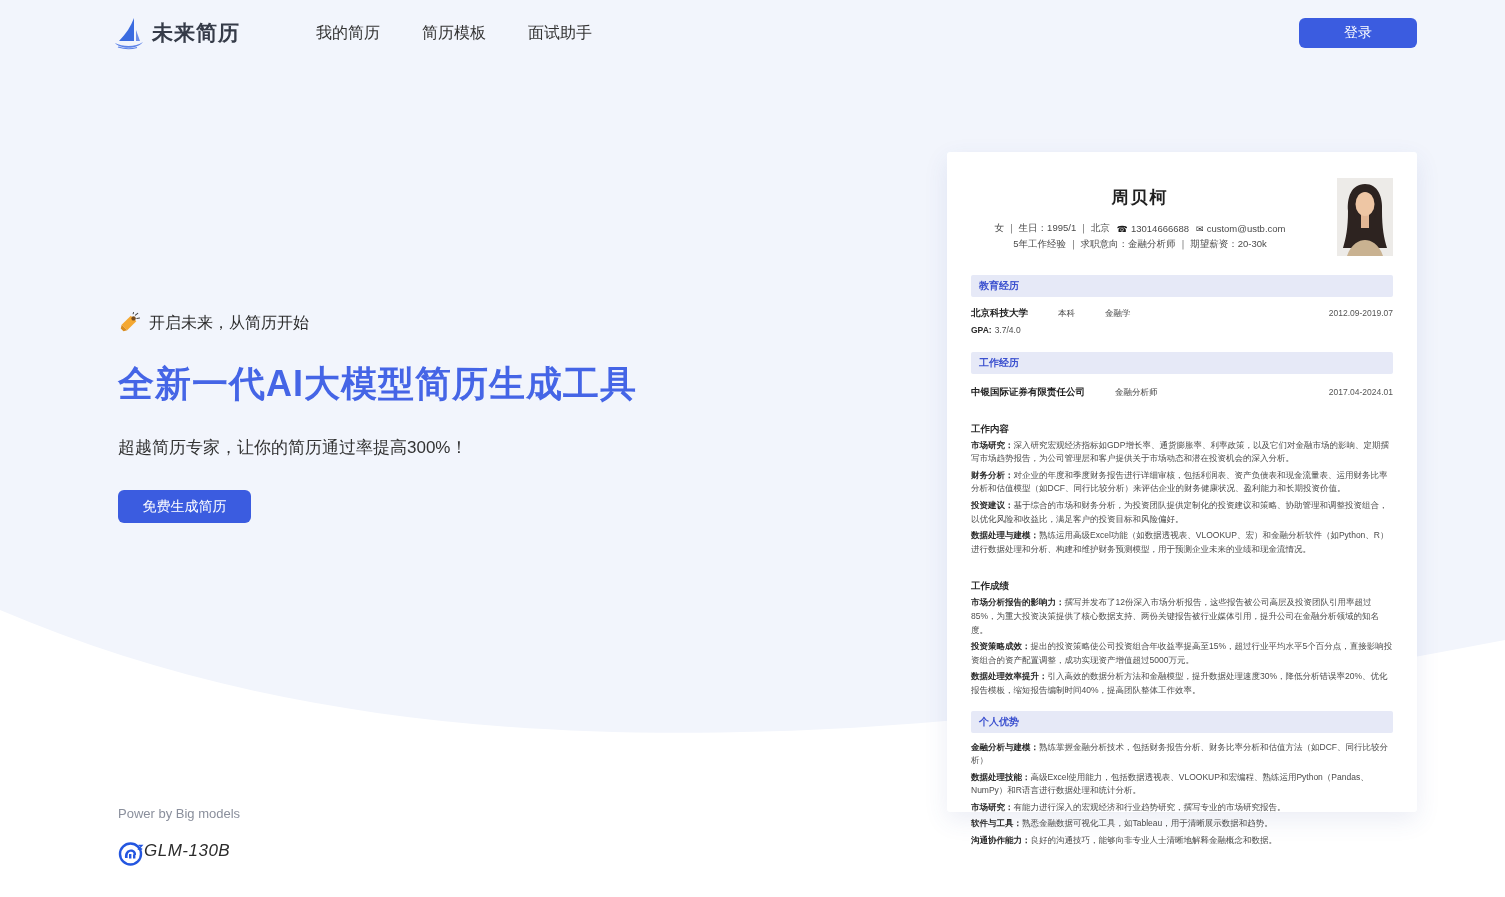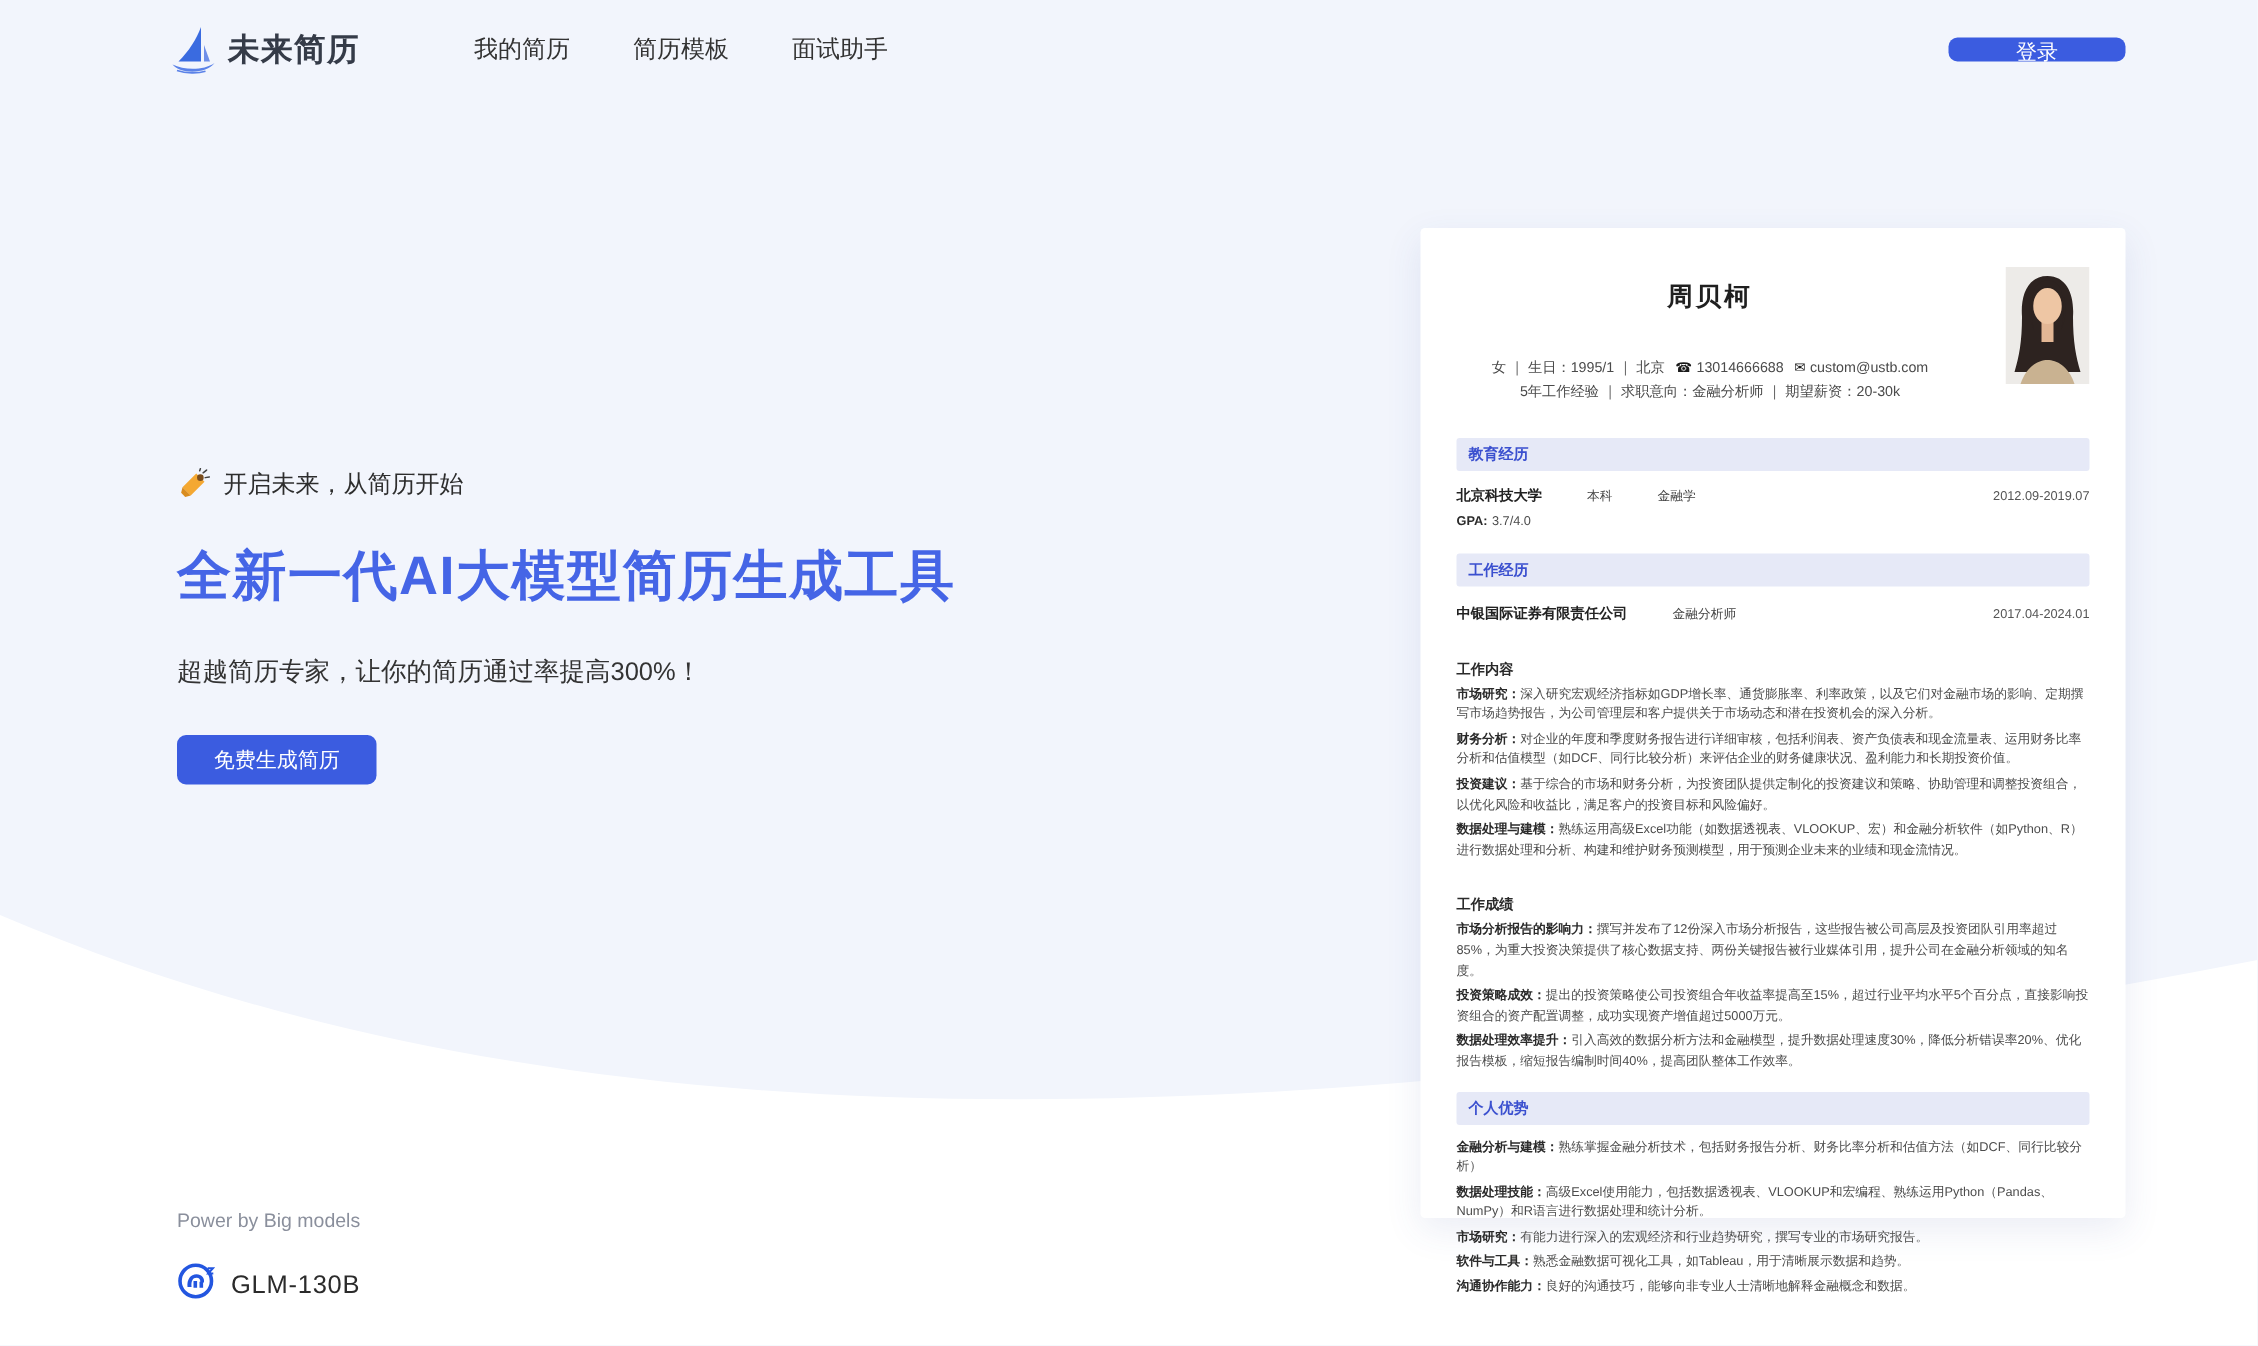--- a/index.html
+++ b/index.html
@@ -7,59 +7,59 @@
         font-family:"Liberation Sans","DejaVu Sans",sans-serif;}
   .curve{position:absolute;left:0;top:540px;z-index:0;}
 
   
   .nav{position:absolute;top:0;left:0;right:0;height:66px;display:flex;align-items:center;
        padding:0 88px 0 112px;box-sizing:border-box;z-index:3;}
   .brand{display:flex;align-items:center;gap:6px;cursor:pointer;}
   .brand-name{font-size:21px;font-weight:bold;color:#353b48;letter-spacing:1px;}
   .nav-items{display:flex;gap:42px;margin-left:76px;}
   .nav-item{font-size:16px;color:#333;cursor:pointer;text-decoration:none;}
-  .login-btn{margin-left:auto;width:118px;height:16px;background:#3b5ce0;color:#fff;
+  .login-btn{margin-left:auto;width:118px;height:30px;background:#3b5ce0;color:#fff;
              font-size:14px;border:none;border-radius:6px;cursor:pointer;}
 
   
   .hero{position:absolute;left:118px;top:312px;z-index:2;}
   .eyebrow{display:flex;align-items:flex-end;gap:9px;font-size:16px;color:#2d2d2d;}
   .hero-title{margin:26px 0 0;font-size:36px;font-weight:bold;color:#4565e6;letter-spacing:1px;}
   .hero-sub{margin:27px 0 0;font-size:17px;color:#333;}
   .cta{margin-top:31px;width:133px;height:33px;background:#3b5ce0;color:#fff;font-size:14px;
        border:none;border-radius:6px;cursor:pointer;}
 
   
   .resume-card{position:absolute;left:947px;top:152px;width:470px;height:660px;background:#fff;
                border-radius:3px;box-shadow:0 8px 24px rgba(60,80,160,.10);
                box-sizing:border-box;padding:34px 24px 0;z-index:2;}
   .r-header{position:relative;}
   .r-photo{position:absolute;right:0;top:-8px;width:56px;height:78px;}
   .r-head-text{margin-right:84px;text-align:center;}
   .r-name{font-size:17px;font-weight:bold;color:#1f1f1f;letter-spacing:2px;}
-  .meta{margin-top:30px;font-size:9.5px;color:#4a4a4a;display:flex;justify-content:center;
+  .meta{margin-top:13px;font-size:9.5px;color:#4a4a4a;display:flex;justify-content:center;
         align-items:center;white-space:nowrap;}
   .meta2{margin-top:3px;}
   .mi{font-size:9px;color:#1a1a1a;margin:0 3px 0 7px;}
   .sec-bar{margin-top:24px;background:#e6e9f7;color:#3b50cf;font-weight:bold;font-size:10px;
            padding:4px 8px;border-radius:2px;}
   .row{display:flex;align-items:baseline;margin-top:10px;font-size:8.5px;color:#444;}
   .row-main{font-size:9.5px;font-weight:bold;color:#222;}
   .row-mid{margin-left:30px;}
   .row-date{margin-left:auto;color:#555;}
   .para{margin:3px 0 0;font-size:8.5px;line-height:1.6;color:#4c4c4c;}
   .para b{color:#2b2b2b;}
   .para .v{margin-left:3px;}
   .sub-h{margin-top:24px;font-size:9.5px;font-weight:bold;color:#2b2b2b;}
   .mt4{margin-top:4px;}.mt8{margin-top:8px;}.mt11{margin-top:11px;}.mt12{margin-top:12px;}
 
   
   .footer{position:absolute;left:118px;top:806px;z-index:2;}
   .powered{font-size:13px;color:#8a8f9c;}
-  .model-row{margin-top:20px;display:flex;align-items:flex-end;gap:10px;}
+  .model-row{margin-top:20px;display:flex;align-items:flex-start;gap:0;font-style:italic;}
   .model-name{font-size:17px;color:#2b2b2b;letter-spacing:.5px;}
 </style>
 </head>
 <body>
 
 <div class="page">
 
   <svg class="curve" width="1505" height="357" viewBox="0 0 1505 357" preserveAspectRatio="none">
     <path d="M0,70 C340,215 780,240 1505,100 L1505,357 L0,357 Z" fill="#ffffff"></path>
   </svg>

